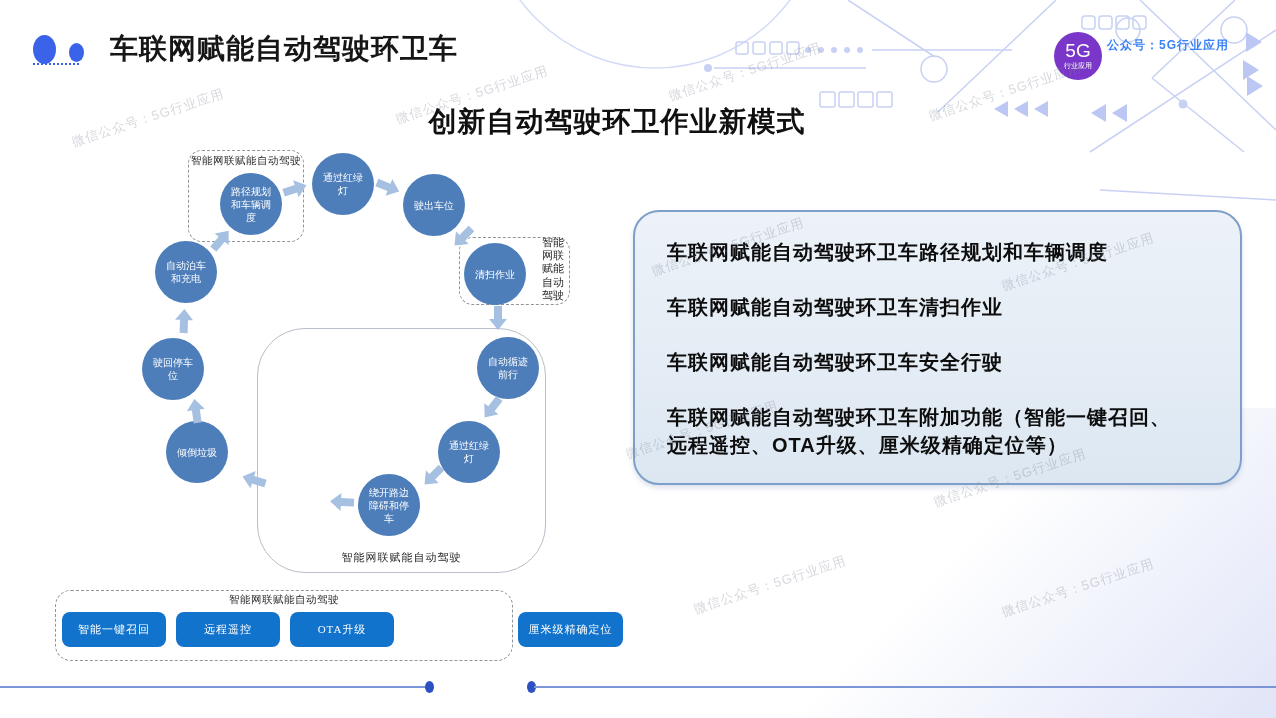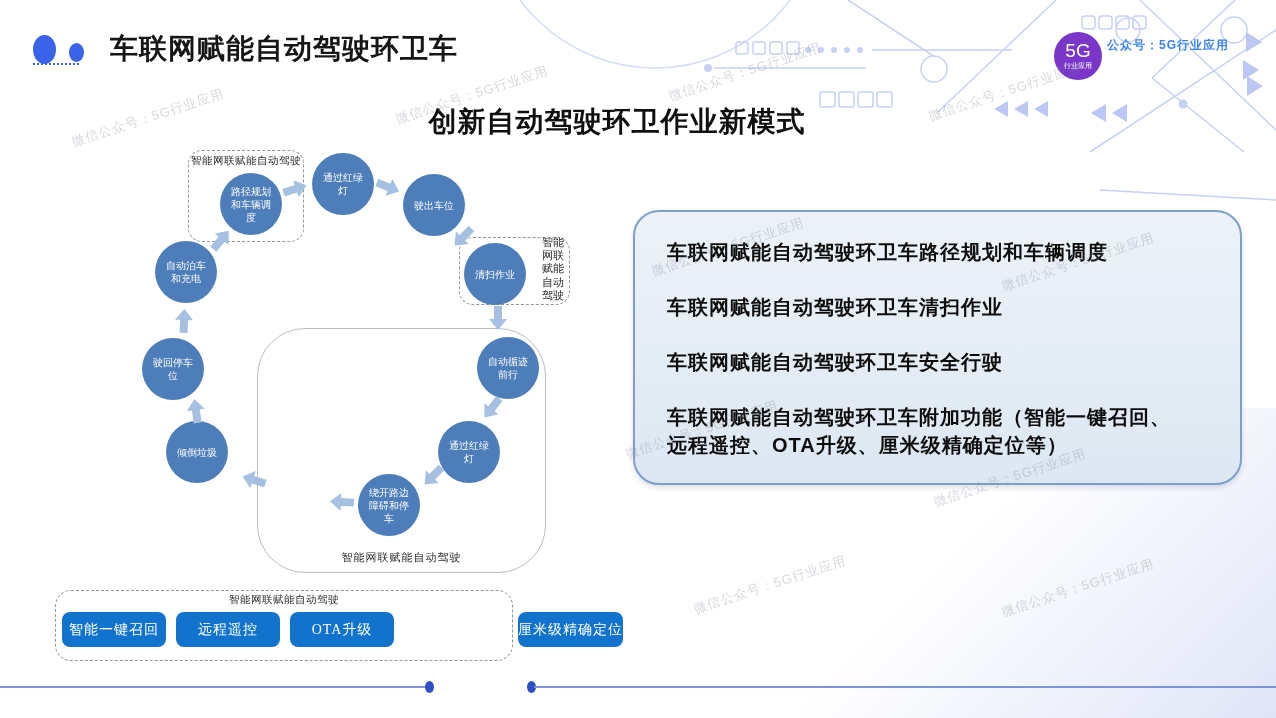--- a/index.html
+++ b/index.html
@@ -49,21 +49,21 @@
         box-shadow:0 3px 5px rgba(120,140,170,.25);
         padding:26px 58px 0 32px;}
   .hitem{font-size:20px;font-weight:bold;color:#0d0d0d;line-height:1.4;letter-spacing:1px;margin-bottom:27px;}
   
   .fbox{position:absolute;left:55px;top:590px;width:458px;height:71px;box-sizing:border-box;
         border:1.5px dashed #90959c;border-radius:16px;}
   .fbox-label{position:absolute;left:0;right:0;top:2px;text-align:center;
               font-family:"Liberation Serif",serif;font-size:10.5px;color:#2a2a2a;letter-spacing:.5px;}
   .fbtn{position:absolute;top:612px;height:35px;border-radius:8px;background:#1173cb;color:#fff;
         display:flex;align-items:center;justify-content:center;
-        font-family:"Liberation Serif",serif;font-size:14px;letter-spacing:1px;cursor:pointer;}
+        font-family:"Liberation Serif",serif;font-size:11px;letter-spacing:1px;cursor:pointer;}
   
   .fline{position:absolute;top:686px;height:2px;background:#7b95d6;}
   .fdot{position:absolute;top:681px;width:9px;height:12px;border-radius:50%;background:#2d50c2;}
 </style>
 </head>
 <body>
 
 <div class="slide">
 
   <div class="corner-grad"></div>

